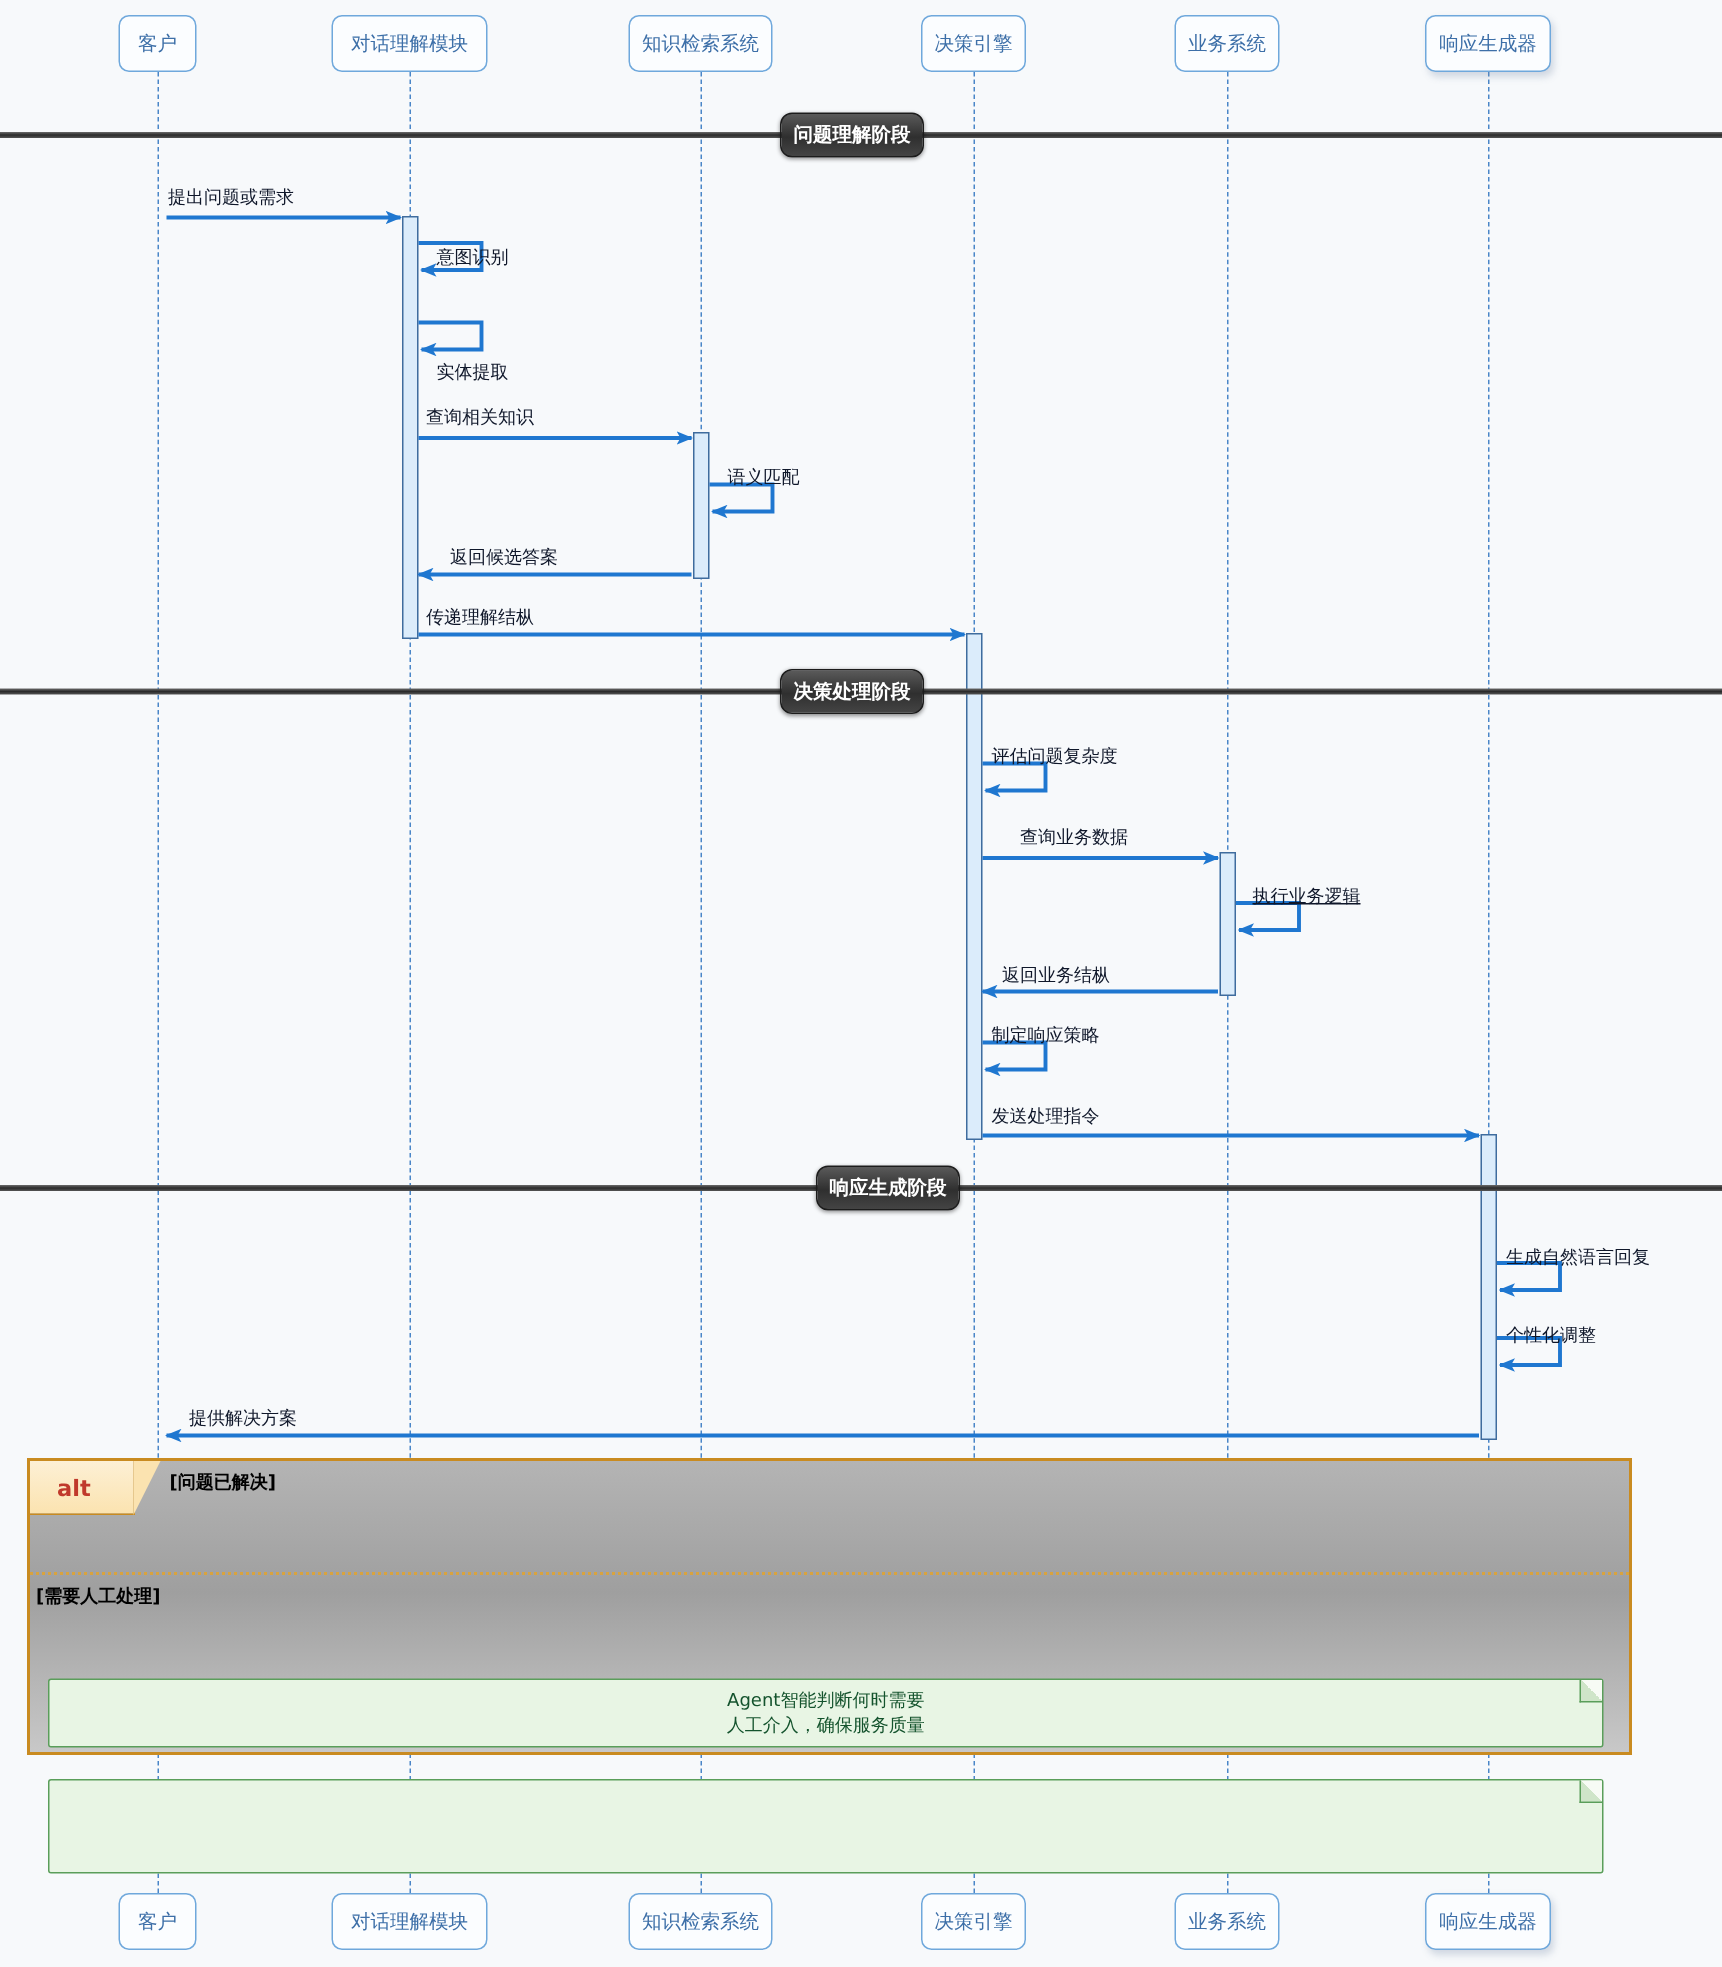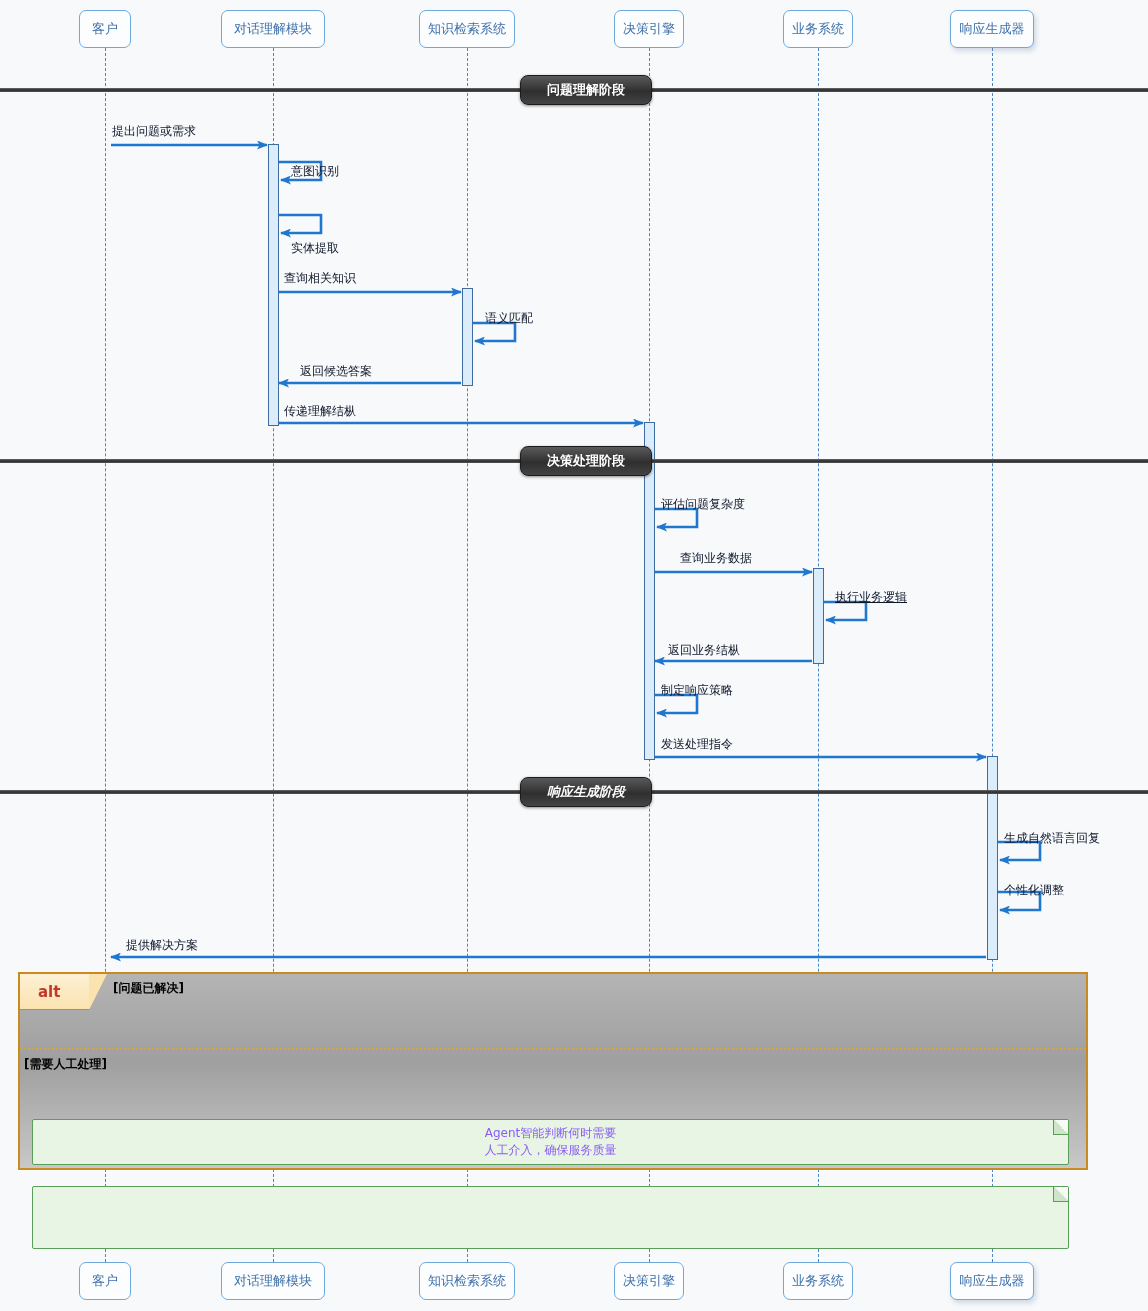--- a/index.html
+++ b/index.html
@@ -59,21 +59,21 @@
   }
   .divlabel{
     position:absolute;
     height:30px;
     border-radius:8px;
     background:linear-gradient(to bottom,#5a5a5a,#2f2f2f 55%,#444);
     border:1px solid #1c1c1c;
     color:#ffffff;
     font-size:13px;font-weight:bold;
     display:flex;align-items:center;justify-content:center;
-    padding:0 26px;
+    padding:0 8px;
     box-sizing:border-box;
     box-shadow:0 1px 3px rgba(0,0,0,.45);
     white-space:nowrap;
   }
 
   
   .frag{
     position:absolute;
     box-sizing:border-box;
     border:2px solid #c98b20;
@@ -104,21 +104,21 @@
     font-size:12px;font-weight:bold;color:#000000;
     white-space:nowrap;
   }
 
   
   .note{
     position:absolute;
     box-sizing:border-box;
     border:1px solid #5a9e5a;
     background:#e8f5e4;
-    color:#8b5cf6;
+    color:#14532d;
     font-size:12px;
     line-height:17px;
     text-align:center;
     display:flex;align-items:center;justify-content:center;
     border-radius:2px;
   }
   .note .fold{
     position:absolute;right:0;top:0;
     width:14px;height:14px;
     background:linear-gradient(to bottom left,#f7fbf5 50%,#cfe5c9 50%);
@@ -217,21 +217,21 @@
         <i class="fold"></i>
       </div>
     </div>
 
   <div id="dividers">
       <div class="divline" style="top: 88px;"></div>
       <div class="divlabel" style="top: 75px; left: 520px;">问题理解阶段</div>
       <div class="divline" style="top: 459px;"></div>
       <div class="divlabel" style="top: 446px; left: 520px;">决策处理阶段</div>
       <div class="divline" style="top: 790px;"></div>
-      <div class="divlabel" style="top: 777px; left: 520px; font-style: italic;">响应生成阶段</div>
+      <div class="divlabel" style="top: 777px; left: 544px;">响应生成阶段</div>
     </div>
 
   <div id="participants-top">
       <div class="pbox" style="left: 79px; top: 10px; width: 52px;">客户</div>
       <div class="pbox" style="left: 221px; top: 10px; width: 104px;">对话理解模块</div>
       <div class="pbox" style="left: 419px; top: 10px; width: 96px;">知识检索系统</div>
       <div class="pbox" style="left: 614px; top: 10px; width: 70px;">决策引擎</div>
       <div class="pbox" style="left: 783px; top: 10px; width: 70px;">业务系统</div>
       <div class="pbox hl" style="left: 950px; top: 10px; width: 84px;">响应生成器</div>
     </div>

